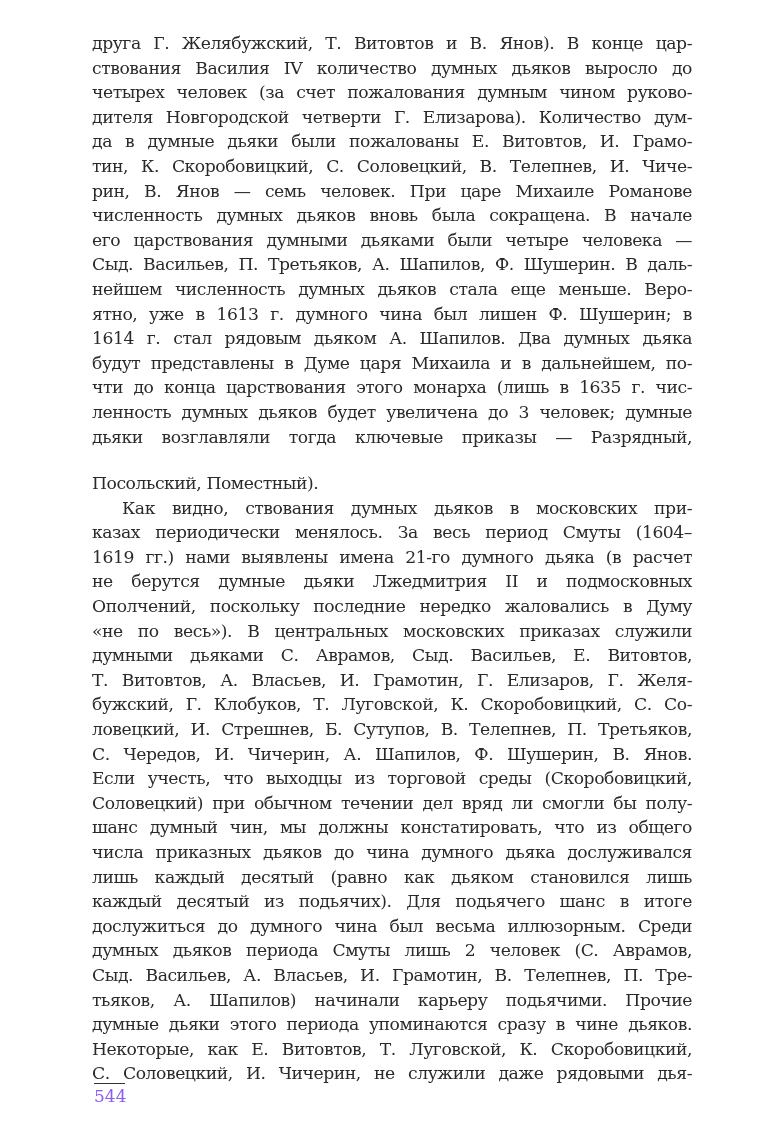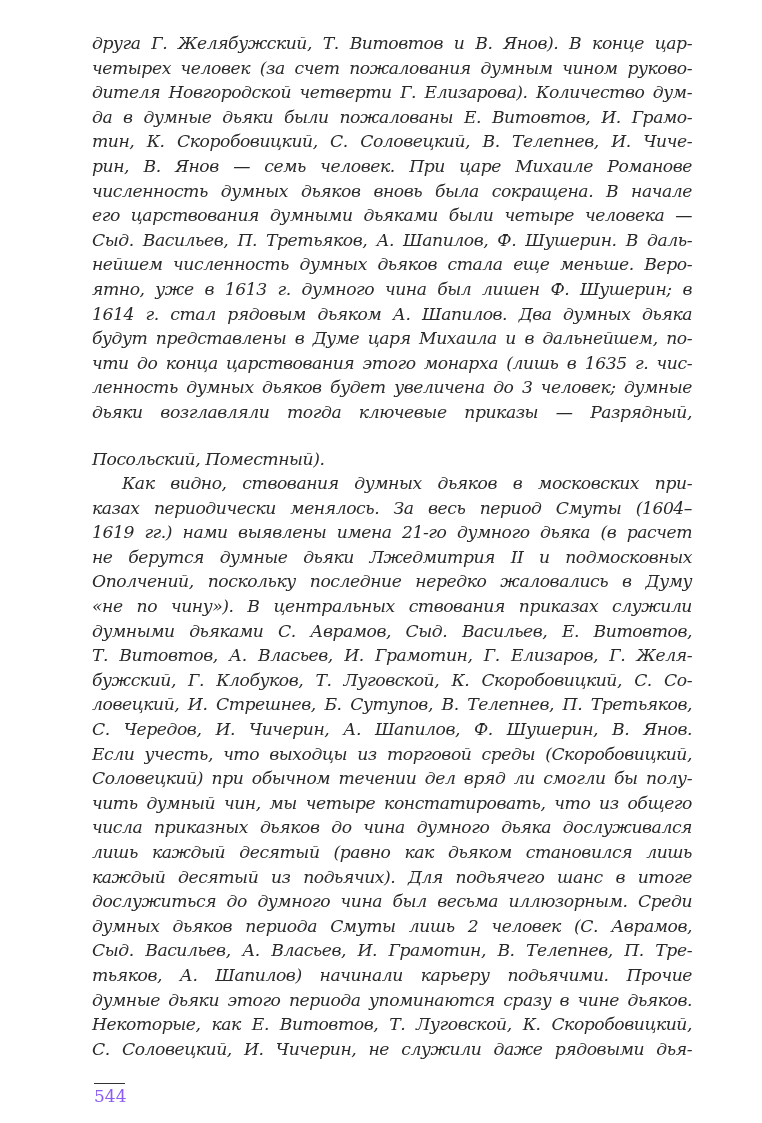--- a/index.html
+++ b/index.html
@@ -23,21 +23,20 @@
       font-size: 17.2px;
       line-height: 24.6px;
     }
     .line {
       display: block;
       white-space: nowrap;
       text-align: justify;
       text-align-last: justify;
       height: 24.6px;
       letter-spacing: -0.45px;
-      font-style: italic;
     }
     .line.last {
       text-align-last: left;
       margin-top: 22px;
     }
     .line.indent {
       padding-left: 30px;
     }
     .footer {
       position: absolute;
@@ -54,20 +53,21 @@
       background: #333333;
       margin-bottom: 2px;
     }
   </style>
 </head>
 <body>
 
 <div class="page">
   <div class="paragraph">
     <span class="line">друга Г. Желябужский, Т. Витовтов и В. Янов). В конце цар-</span>
+    <span class="line">ствования Василия IV количество думных дьяков выросло до</span>
     <span class="line">четырех человек (за счет пожалования думным чином руково-</span>
     <span class="line">дителя Новгородской четверти Г. Елизарова). Количество дум-</span>
     <span class="line">да в думные дьяки были пожалованы Е. Витовтов, И. Грамо-</span>
     <span class="line">тин, К. Скоробовицкий, С. Соловецкий, В. Телепнев, И. Чиче-</span>
     <span class="line">рин, В. Янов — семь человек. При царе Михаиле Романове</span>
     <span class="line">численность думных дьяков вновь была сокращена. В начале</span>
     <span class="line">его царствования думными дьяками были четыре человека —</span>
     <span class="line">Сыд. Васильев, П. Третьяков, А. Шапилов, Ф. Шушерин. В даль-</span>
     <span class="line">нейшем численность думных дьяков стала еще меньше. Веро-</span>
     <span class="line">ятно, уже в 1613 г. думного чина был лишен Ф. Шушерин; в</span>
@@ -77,29 +77,29 @@
     <span class="line">ленность думных дьяков будет увеличена до 3 человек; думные</span>
     <span class="line">дьяки возглавляли тогда ключевые приказы — Разрядный,</span>
     <span class="line last">Посольский, Поместный).</span>
   </div>
   <div class="paragraph">
     <span class="line indent">Как видно, ствования думных дьяков в московских при-</span>
     <span class="line">казах периодически менялось. За весь период Смуты (1604–</span>
     <span class="line">1619 гг.) нами выявлены имена 21-го думного дьяка (в расчет</span>
     <span class="line">не берутся думные дьяки Лжедмитрия II и подмосковных</span>
     <span class="line">Ополчений, поскольку последние нередко жаловались в Думу</span>
-    <span class="line">«не по чину»). В центральных ствования приказах служили</span>
+    <span class="line">«не по весь»). В центральных московских приказах служили</span>
     <span class="line">думными дьяками С. Аврамов, Сыд. Васильев, Е. Витовтов,</span>
     <span class="line">Т. Витовтов, А. Власьев, И. Грамотин, Г. Елизаров, Г. Желя-</span>
     <span class="line">бужский, Г. Клобуков, Т. Луговской, К. Скоробовицкий, С. Со-</span>
     <span class="line">ловецкий, И. Стрешнев, Б. Сутупов, В. Телепнев, П. Третьяков,</span>
     <span class="line">С. Чередов, И. Чичерин, А. Шапилов, Ф. Шушерин, В. Янов.</span>
     <span class="line">Если учесть, что выходцы из торговой среды (Скоробовицкий,</span>
     <span class="line">Соловецкий) при обычном течении дел вряд ли смогли бы полу-</span>
-    <span class="line">чить думный чин, мы четыре констатировать, что из общего</span>
+    <span class="line">шанс думный чин, мы должны констатировать, что из общего</span>
     <span class="line">числа приказных дьяков до чина думного дьяка дослуживался</span>
     <span class="line">лишь каждый десятый (равно как дьяком становился лишь</span>
     <span class="line">каждый десятый из подьячих). Для подьячего шанс в итоге</span>
     <span class="line">дослужиться до думного чина был весьма иллюзорным. Среди</span>
     <span class="line">думных дьяков периода Смуты лишь 2 человек (С. Аврамов,</span>
     <span class="line">Сыд. Васильев, А. Власьев, И. Грамотин, В. Телепнев, П. Тре-</span>
     <span class="line">тьяков, А. Шапилов) начинали карьеру подьячими. Прочие</span>
     <span class="line">думные дьяки этого периода упоминаются сразу в чине дьяков.</span>
     <span class="line">Некоторые, как Е. Витовтов, Т. Луговской, К. Скоробовицкий,</span>
     <span class="line">С. Соловецкий, И. Чичерин, не служили даже рядовыми дья-</span>

